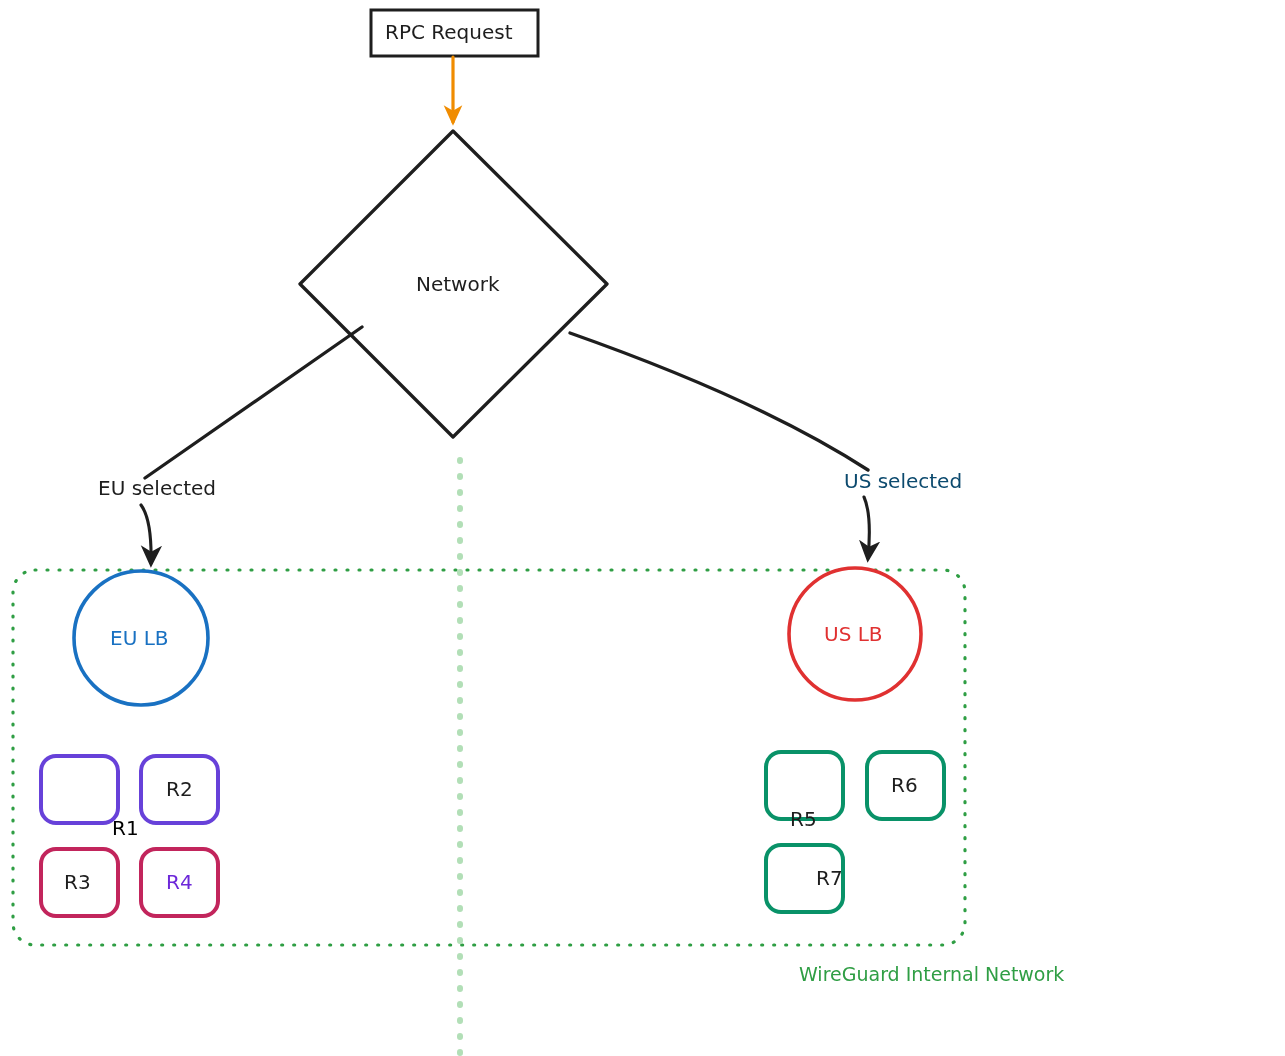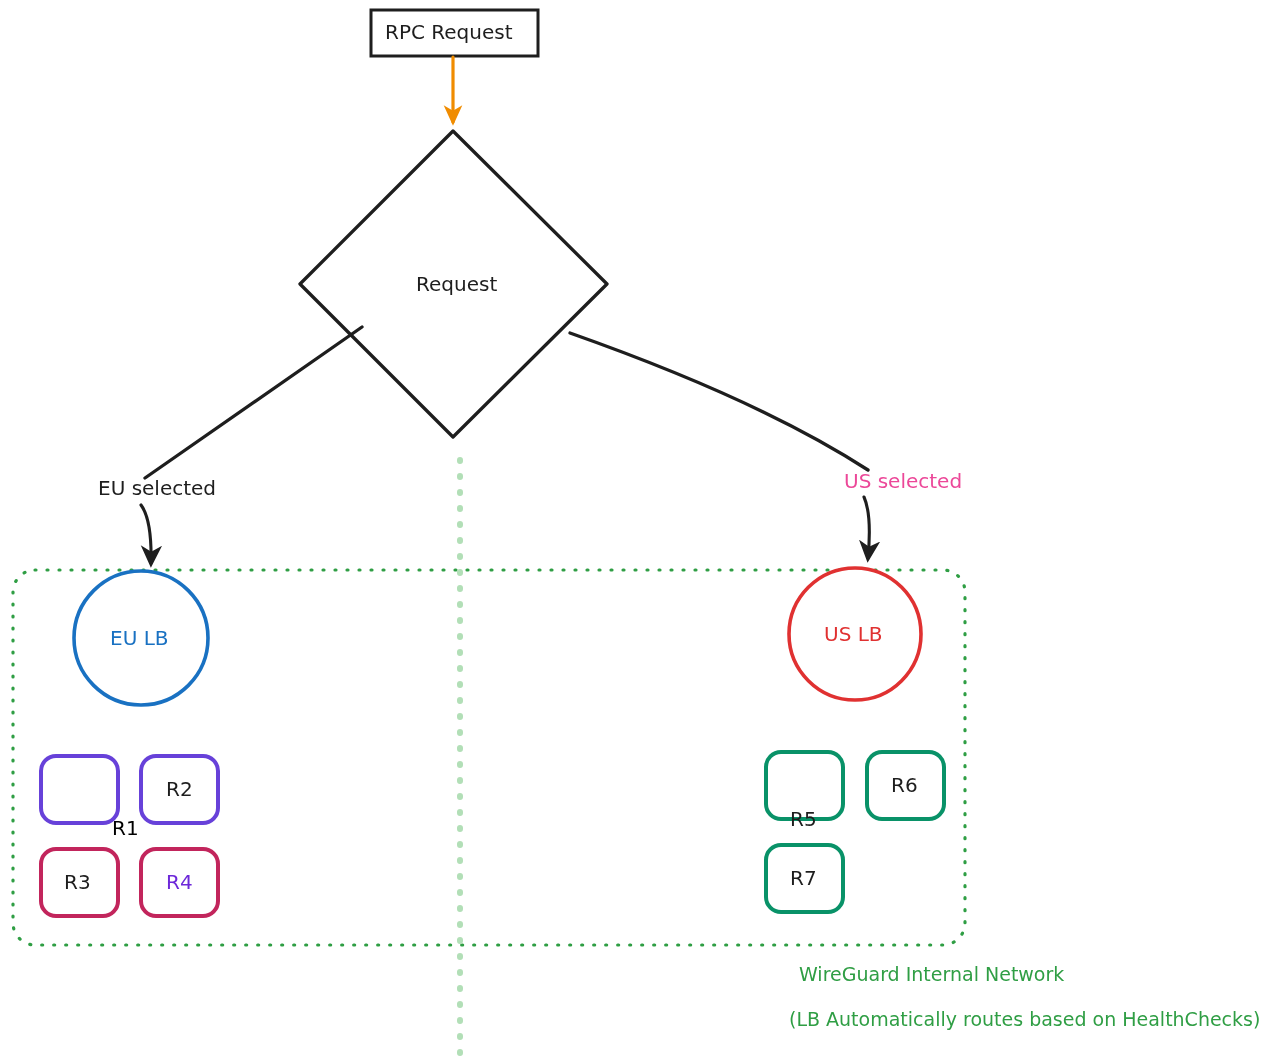--- a/index.html
+++ b/index.html
@@ -88,36 +88,35 @@
     <rect x="41" y="849" width="77" height="67" rx="15" ry="15" fill="#ffffff" stroke="#c2255c" stroke-width="4"></rect>
     <rect x="141" y="849" width="77" height="67" rx="15" ry="15" fill="#ffffff" stroke="#c2255c" stroke-width="4"></rect>
 
     <rect x="766" y="752" width="77" height="67" rx="15" ry="15" fill="#ffffff" stroke="#099268" stroke-width="4"></rect>
     <rect x="867" y="752" width="77" height="67" rx="15" ry="15" fill="#ffffff" stroke="#099268" stroke-width="4"></rect>
     <rect x="766" y="845" width="77" height="67" rx="15" ry="15" fill="#ffffff" stroke="#099268" stroke-width="4"></rect>
   </svg>
 
   <div class="label node-text" style="left:385px; top:22px; color:#1e1e1e;">RPC Request</div>
 
-  <div class="label node-text" style="left:416px; top:274px; color:#1e1e1e;">Request</div>
+  <div class="label node-text" style="left:416px; top:274px; color:#1e1e1e;">Network</div>
 
   <div class="label edge-text" style="left:66px; top:478px; color:#1e1e1e;">EU selected</div>
 
-  <div class="label edge-text" style="left:812px; top:471px; color:#ec4899;">US selected</div>
+  <div class="label edge-text" style="left:812px; top:471px; color:#0c4a6e;">US selected</div>
 
   <div class="label node-text" style="left:110px; top:628px; color:#1971c2;">EU LB</div>
 
   <div class="label node-text" style="left:824px; top:624px; color:#e03131;">US LB</div>
 
   <div class="label box-text" style="left:64px; top:818px; color:#000000;margin-left:48px;">R1</div>
   <div class="label box-text" style="left:166px; top:779px; color:#1e1e1e;">R2</div>
   <div class="label box-text" style="left:64px; top:872px; color:#1e1e1e;">R3</div>
   <div class="label box-text" style="left:166px; top:872px; color:#6d28d9;">R4</div>
 
   <div class="label box-text" style="left:790px; top:775px; color:#1e1e1e;margin-top:34px;">R5</div>
   <div class="label box-text" style="left:891px; top:775px; color:#1e1e1e;">R6</div>
-  <div class="label box-text" style="left:790px; top:868px; color:#1e1e1e;">R7</div>
+  <div class="label box-text" style="left:816px; top:868px; color:#1e1e1e;">R7</div>
 
   <div class="label caption-text" style="left:799px; top:965px; color:#2f9e44;">WireGuard Internal Network</div>
 
-  <div class="label caption-text" style="left:789px; top:1010px; color:#2f9e44;">(LB Automatically routes based on HealthChecks)</div>
 
 </div>
 
 </body></html>

